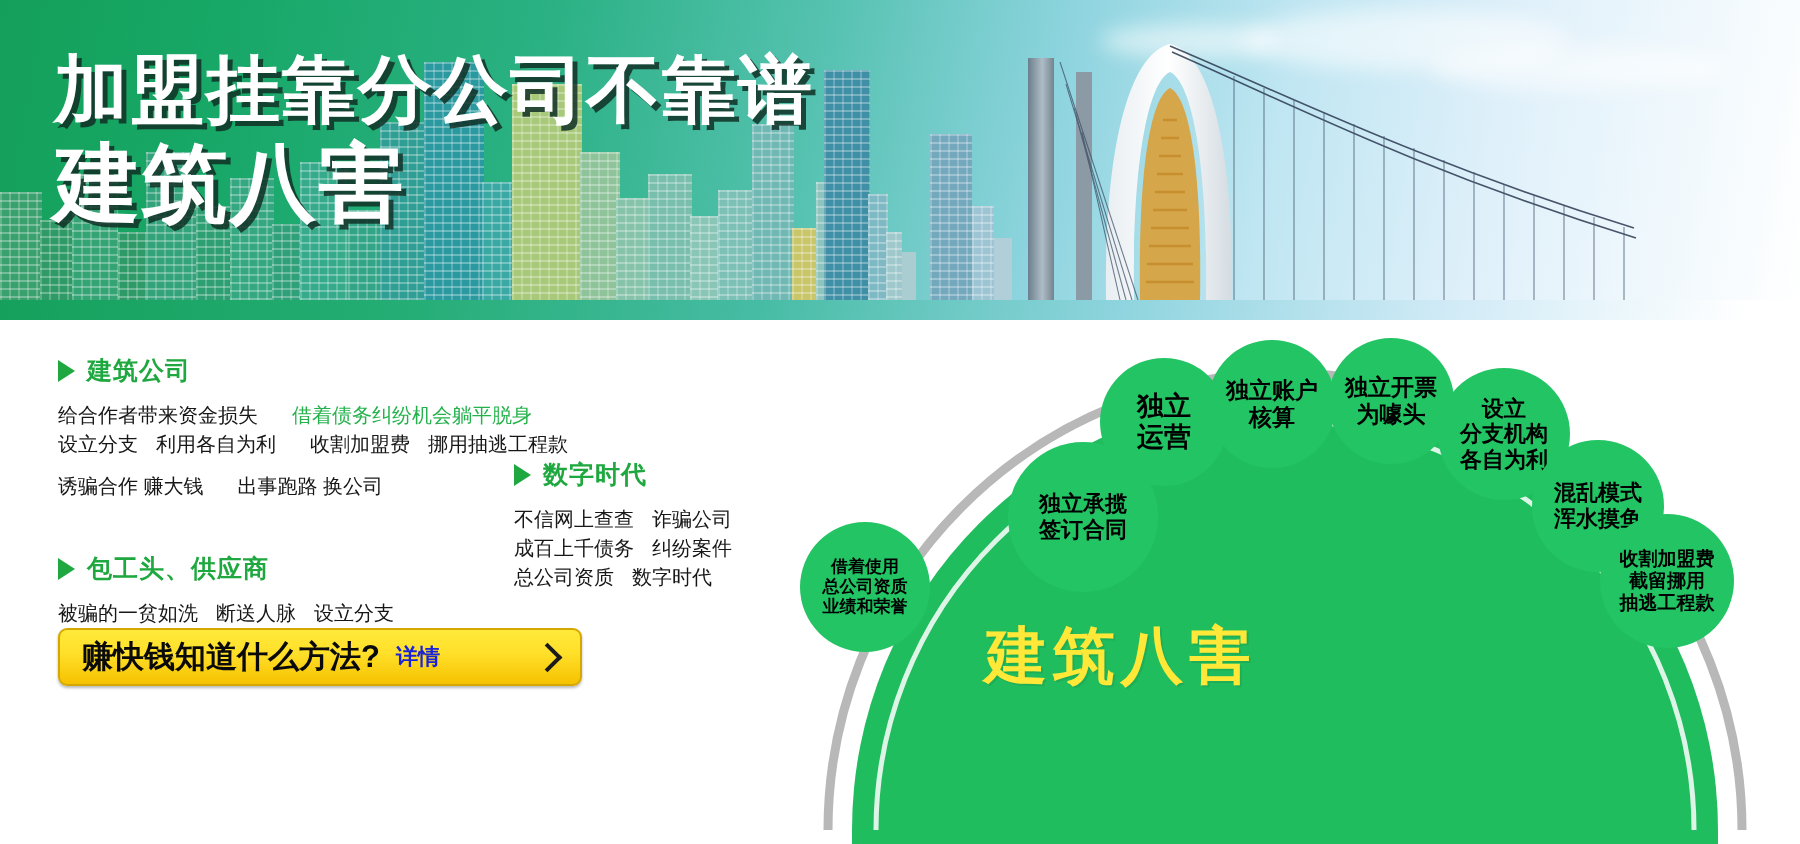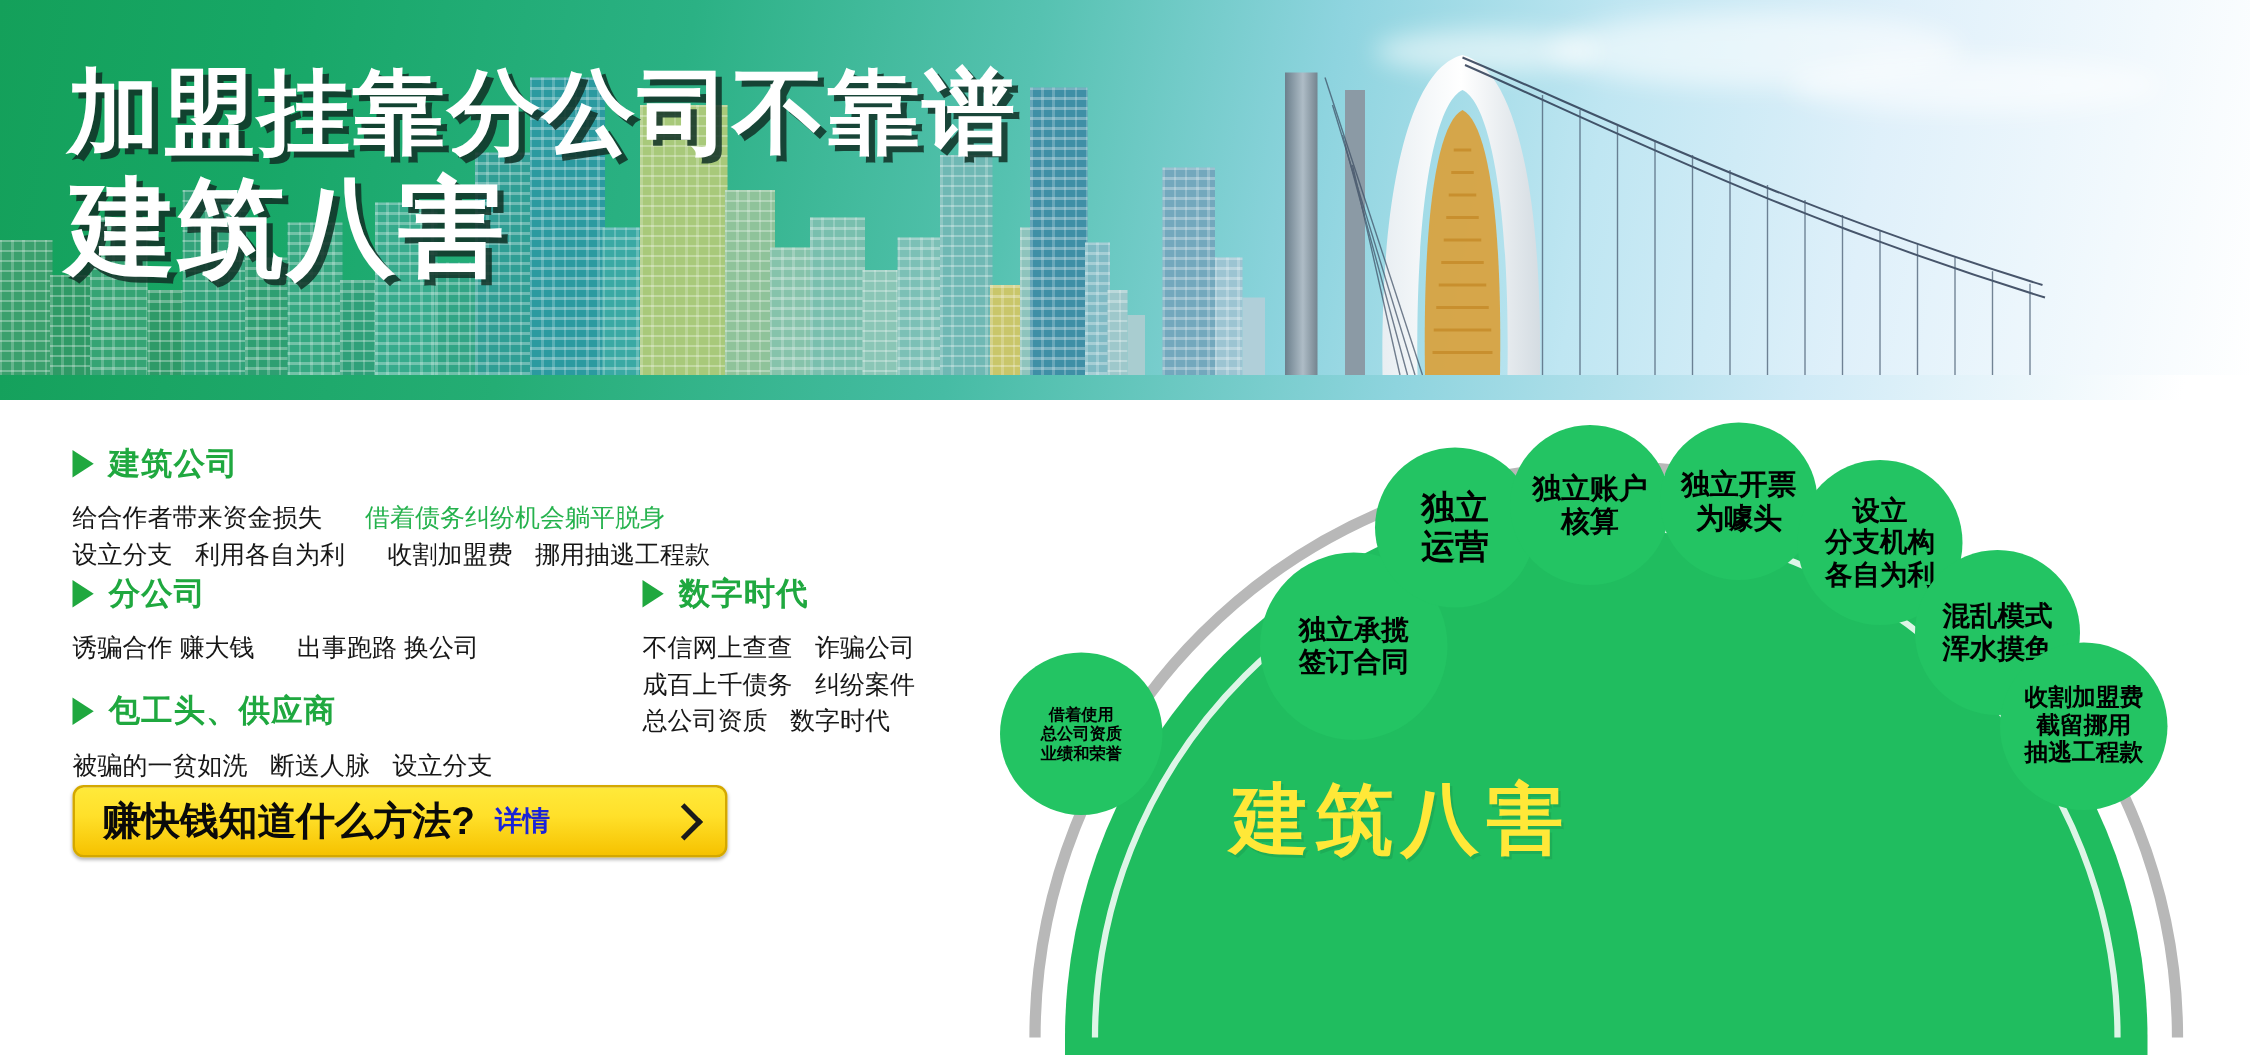--- a/index.html
+++ b/index.html
@@ -237,24 +237,20 @@
         <span class="tri"></span>
         <span class="sec-title">建筑公司</span>
       </div>
       <div class="sec-body">
         <span class="ln"><span>给合作者带来资金损失</span><i class="sp-wide"></i><span class="hl">借着债务纠纷机会躺平脱身</span></span>
         <span class="ln"><span>设立分支</span><i class="sp"></i><span>利用各自为利</span><i class="sp-wide"></i><span>收割加盟费</span><i class="sp"></i><span>挪用抽逃工程款</span></span>
       </div>
     </div>
 
     <div class="sec" id="sec-branch">
-      <div class="sec-head">
-        <span class="tri"></span>
-        <span class="sec-title">分公司</span>
-      </div>
       <div class="sec-body">
         <span class="ln"><span>诱骗合作 赚大钱</span><i class="sp-wide"></i><span>出事跑路 换公司</span></span>
       </div>
     </div>
 
     <div class="sec" id="sec-contractor">
       <div class="sec-head">
         <span class="tri"></span>
         <span class="sec-title">包工头、供应商</span>
       </div>
@@ -299,21 +295,21 @@
 
       <path d="M38 500 A457 457 0 0 1 952 500" fill="none" stroke="#b8b8b8" stroke-width="9"></path>
 
       <path d="M62 514 L62 500 A433 433 0 0 1 928 500 L928 514 Z" fill="#20bd5f"></path>
 
       <path d="M86 500 A409 409 0 0 1 904 500" fill="none" stroke="#ffffff" stroke-width="5" opacity=".85"></path>
     </svg>
 
     <div id="dome-label">建筑八害</div>
 
-    <div class="bubble" style="left:10px;top:192px;width:130px;height:130px;font-size:13px;">
+    <div class="bubble" style="left:10px;top:192px;width:130px;height:130px;font-size:17px;">
       <div>
         <span>借着使用</span>
         <span>总公司资质</span>
         <span>业绩和荣誉</span>
       </div>
     </div>
 
     <div class="bubble" style="left:218px;top:112px;width:150px;height:150px;font-size:22px;">
       <div>
         <span>独立承揽</span>

